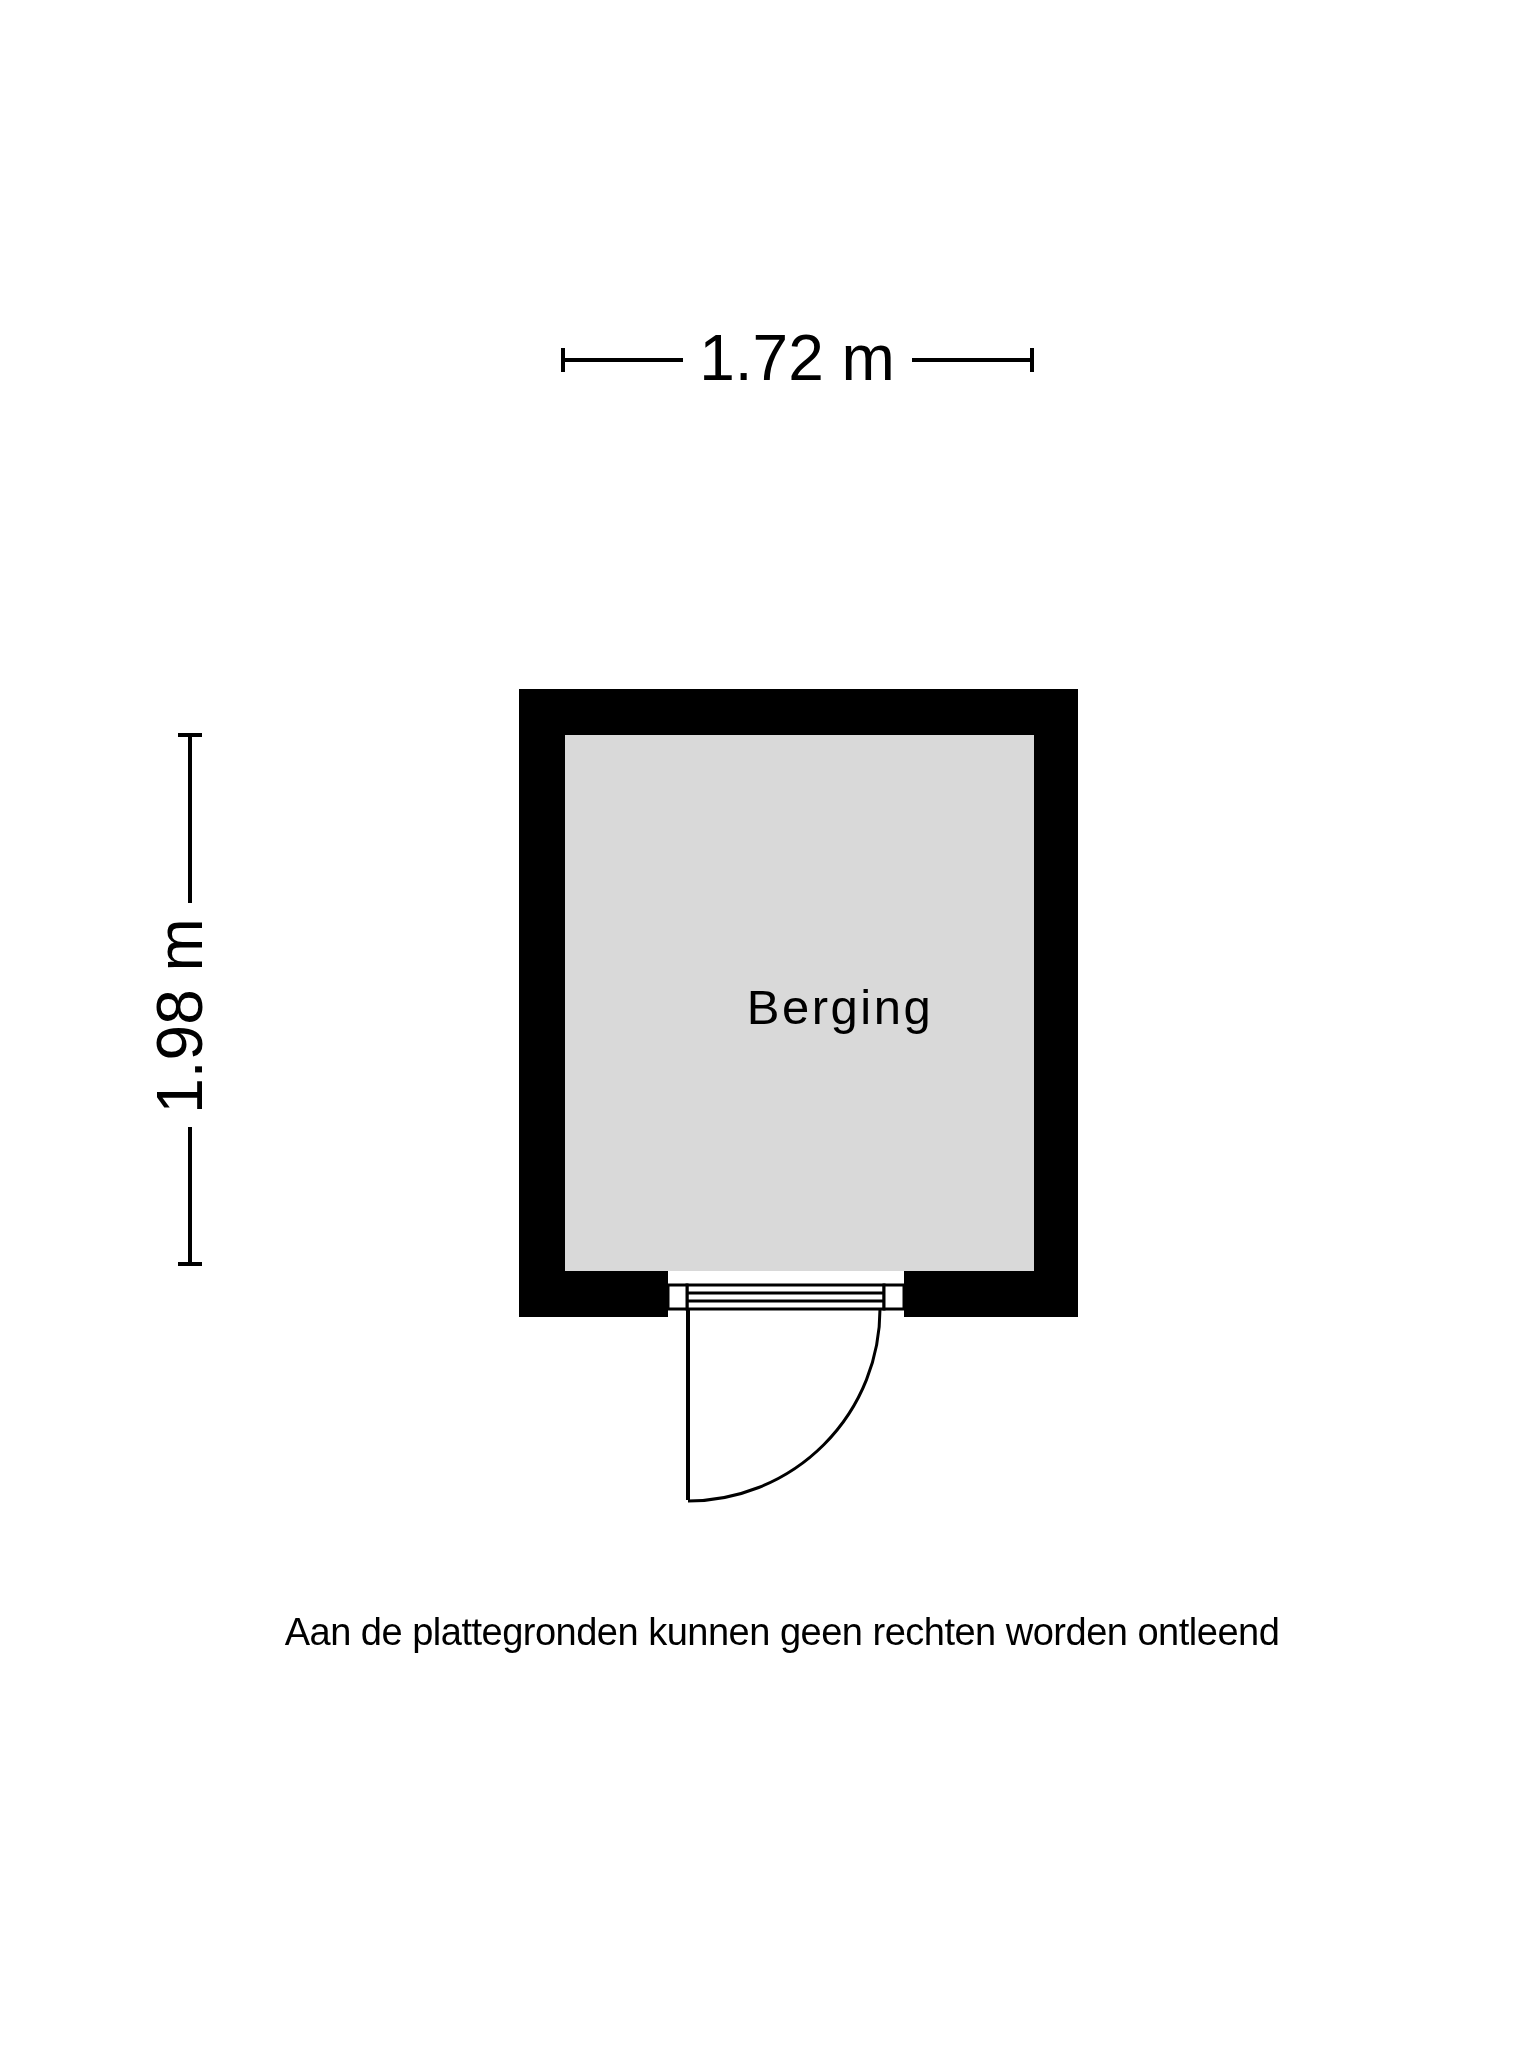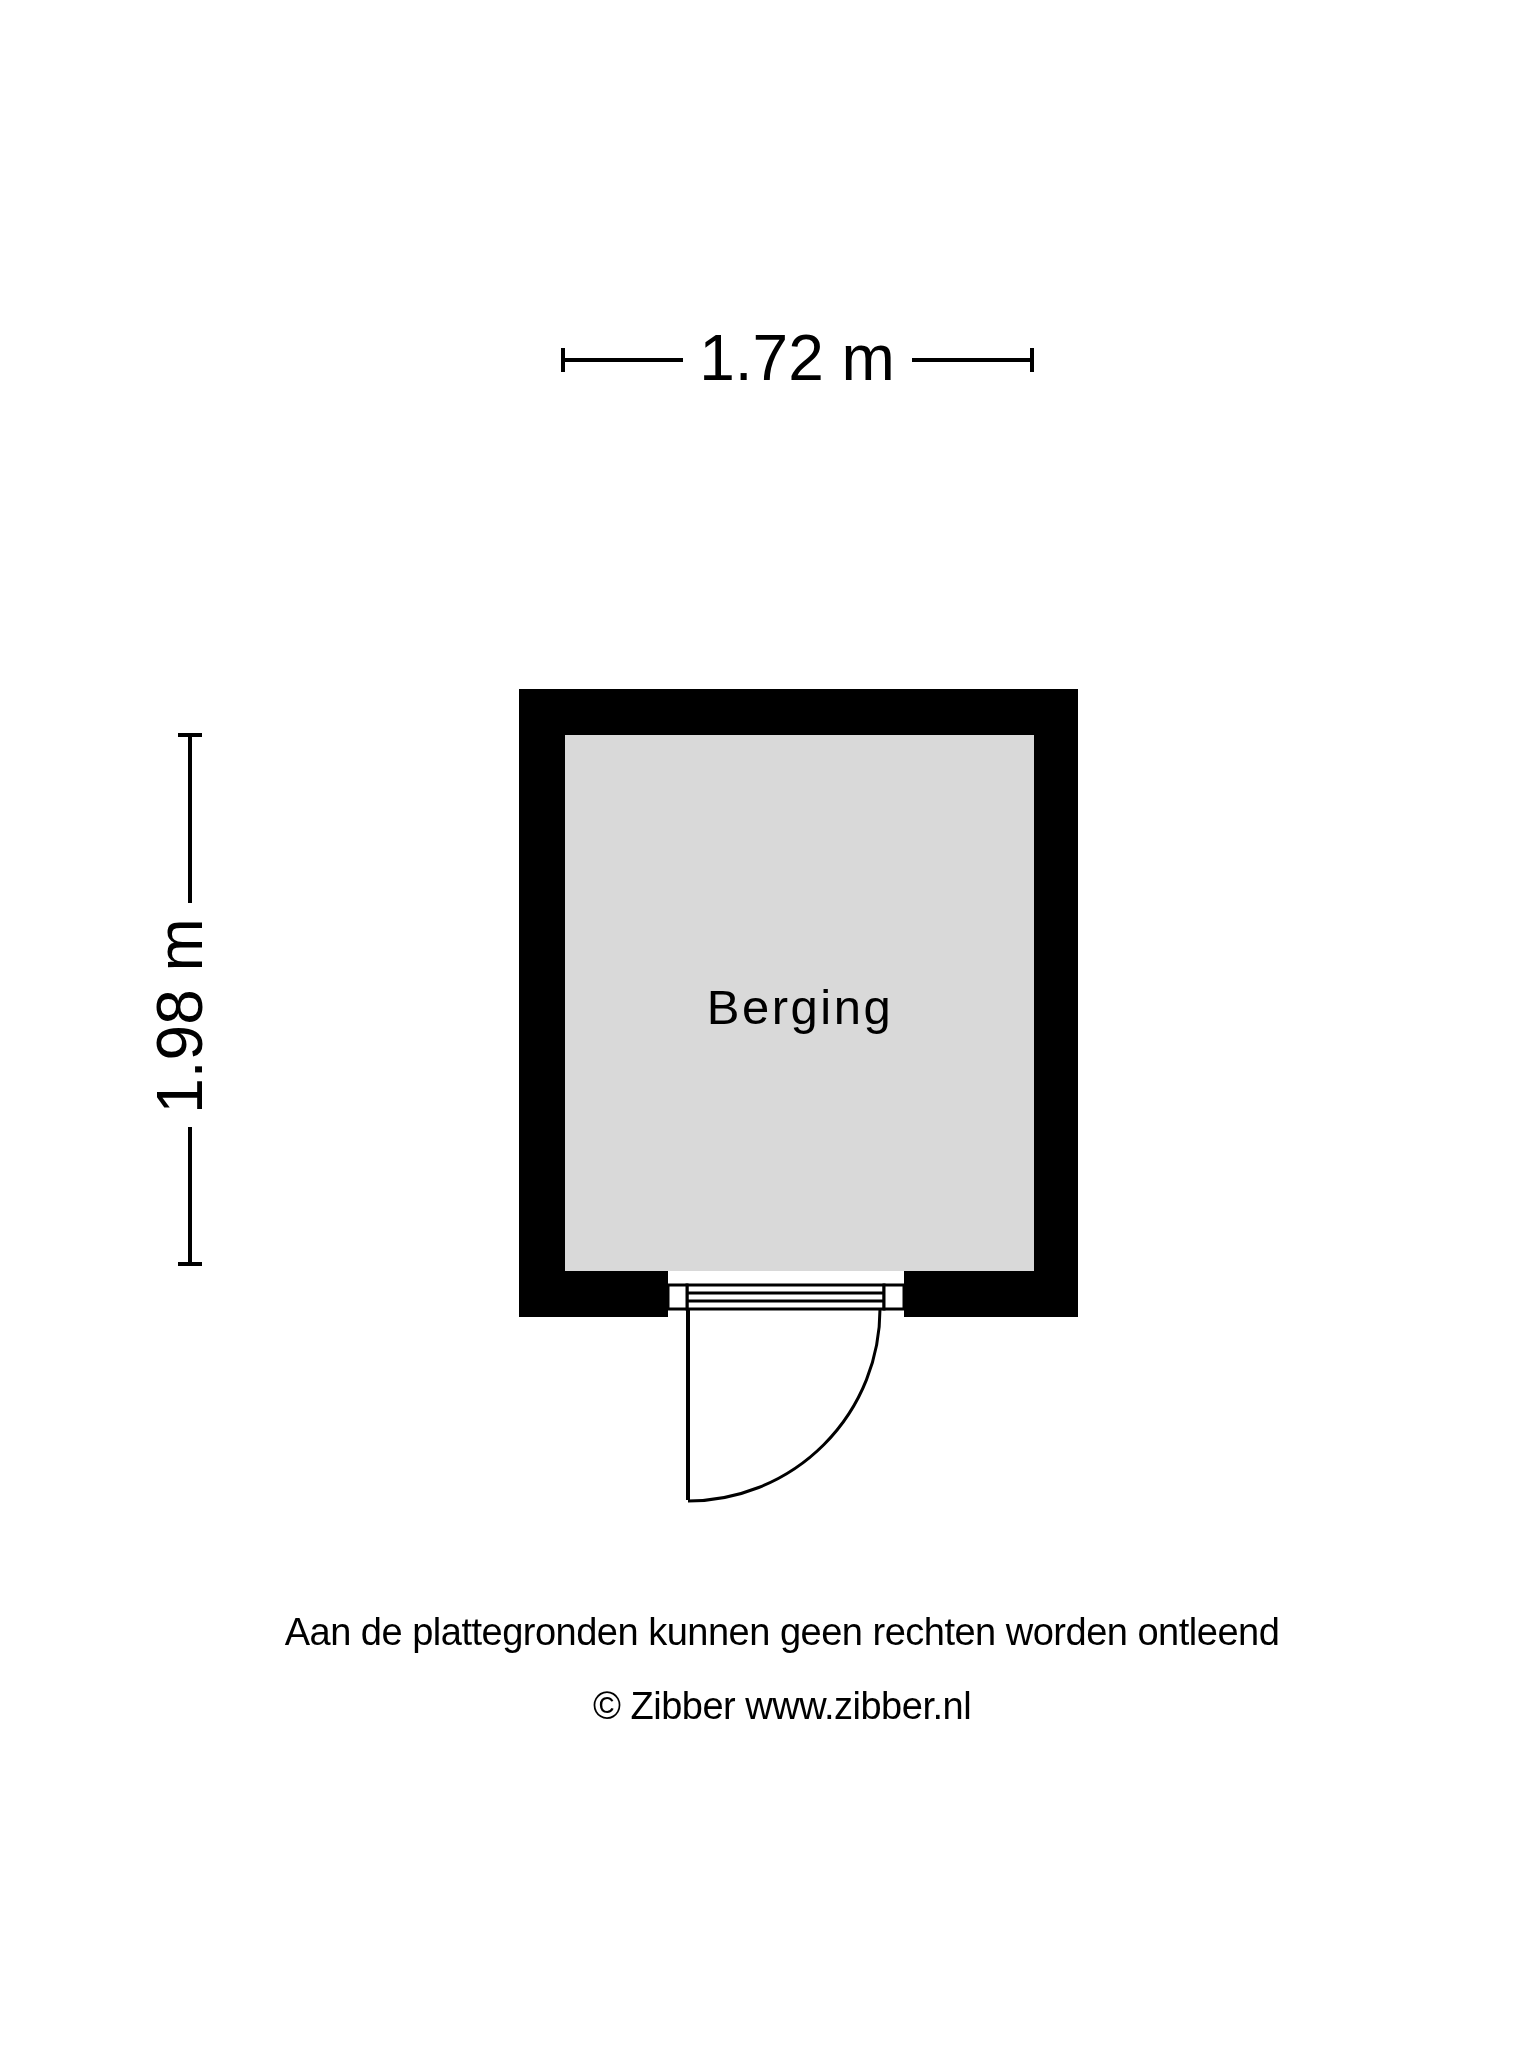--- a/index.html
+++ b/index.html
@@ -27,20 +27,21 @@
   .dim-label {
     font-size: 64px;
   }
   .dim-label-vertical {
     font-size: 64px;
     transform: translate(-50%, -50%) rotate(-90deg);
   }
   .room-label {
     font-size: 49px;
     letter-spacing: 2.5px;
+    margin-left: 40px;
   }
   .footer-line {
     font-size: 38px;
     letter-spacing: -0.5px;
     margin-left: 14px;
   }
 </style>
 </head>
 <body>
 
@@ -80,15 +81,14 @@
   </svg>
 
   <div class="label dim-label" style="left:797px; top:358px;">1.72 m</div>
 
   <div class="label dim-label-vertical" style="left:180px; top:1016px;">1.98 m</div>
 
   <div class="label room-label" style="left:800px; top:1007px;">Berging</div>
 
   <div class="label footer-line" style="left:768px; top:1632px;">Aan de plattegronden kunnen geen rechten worden ontleend</div>
 
-  <div class="label footer-line" style="left:768px; top:1706px;">© Zibber www.zibber.nl</div>
 
 </div>
 
 </body></html>

